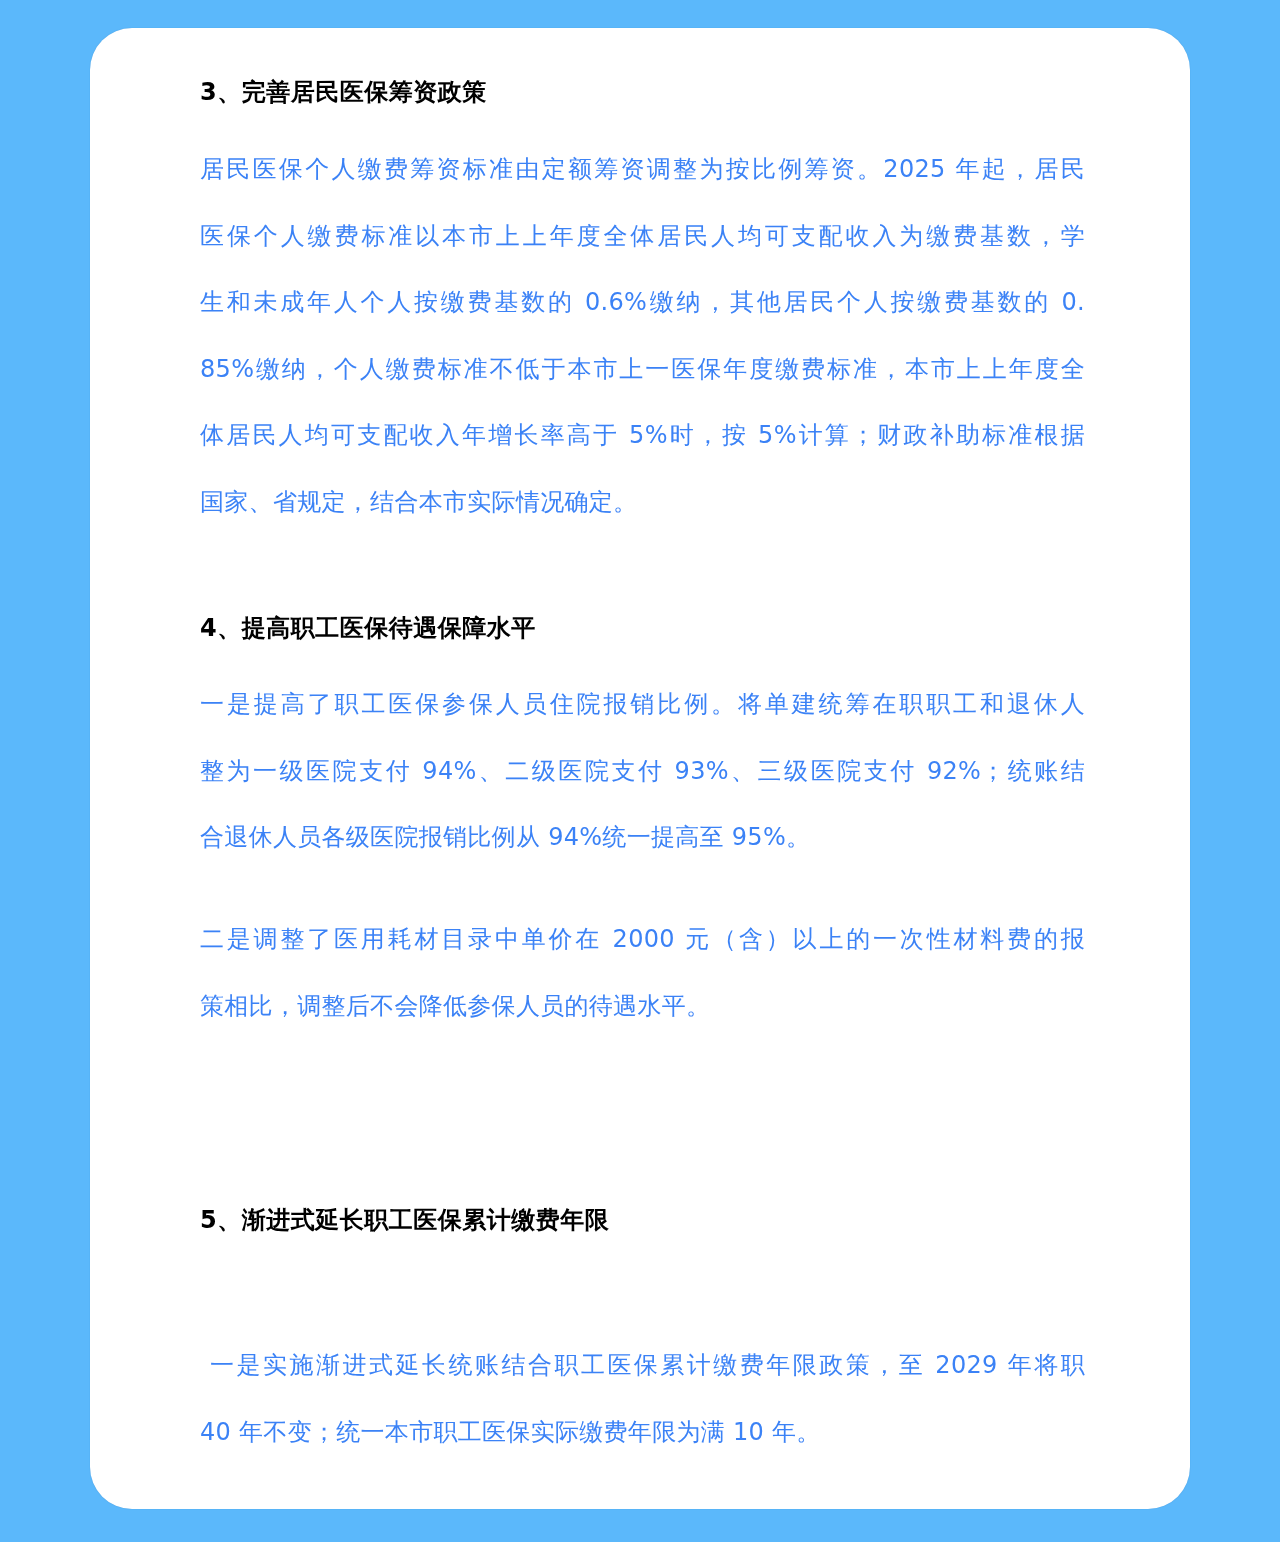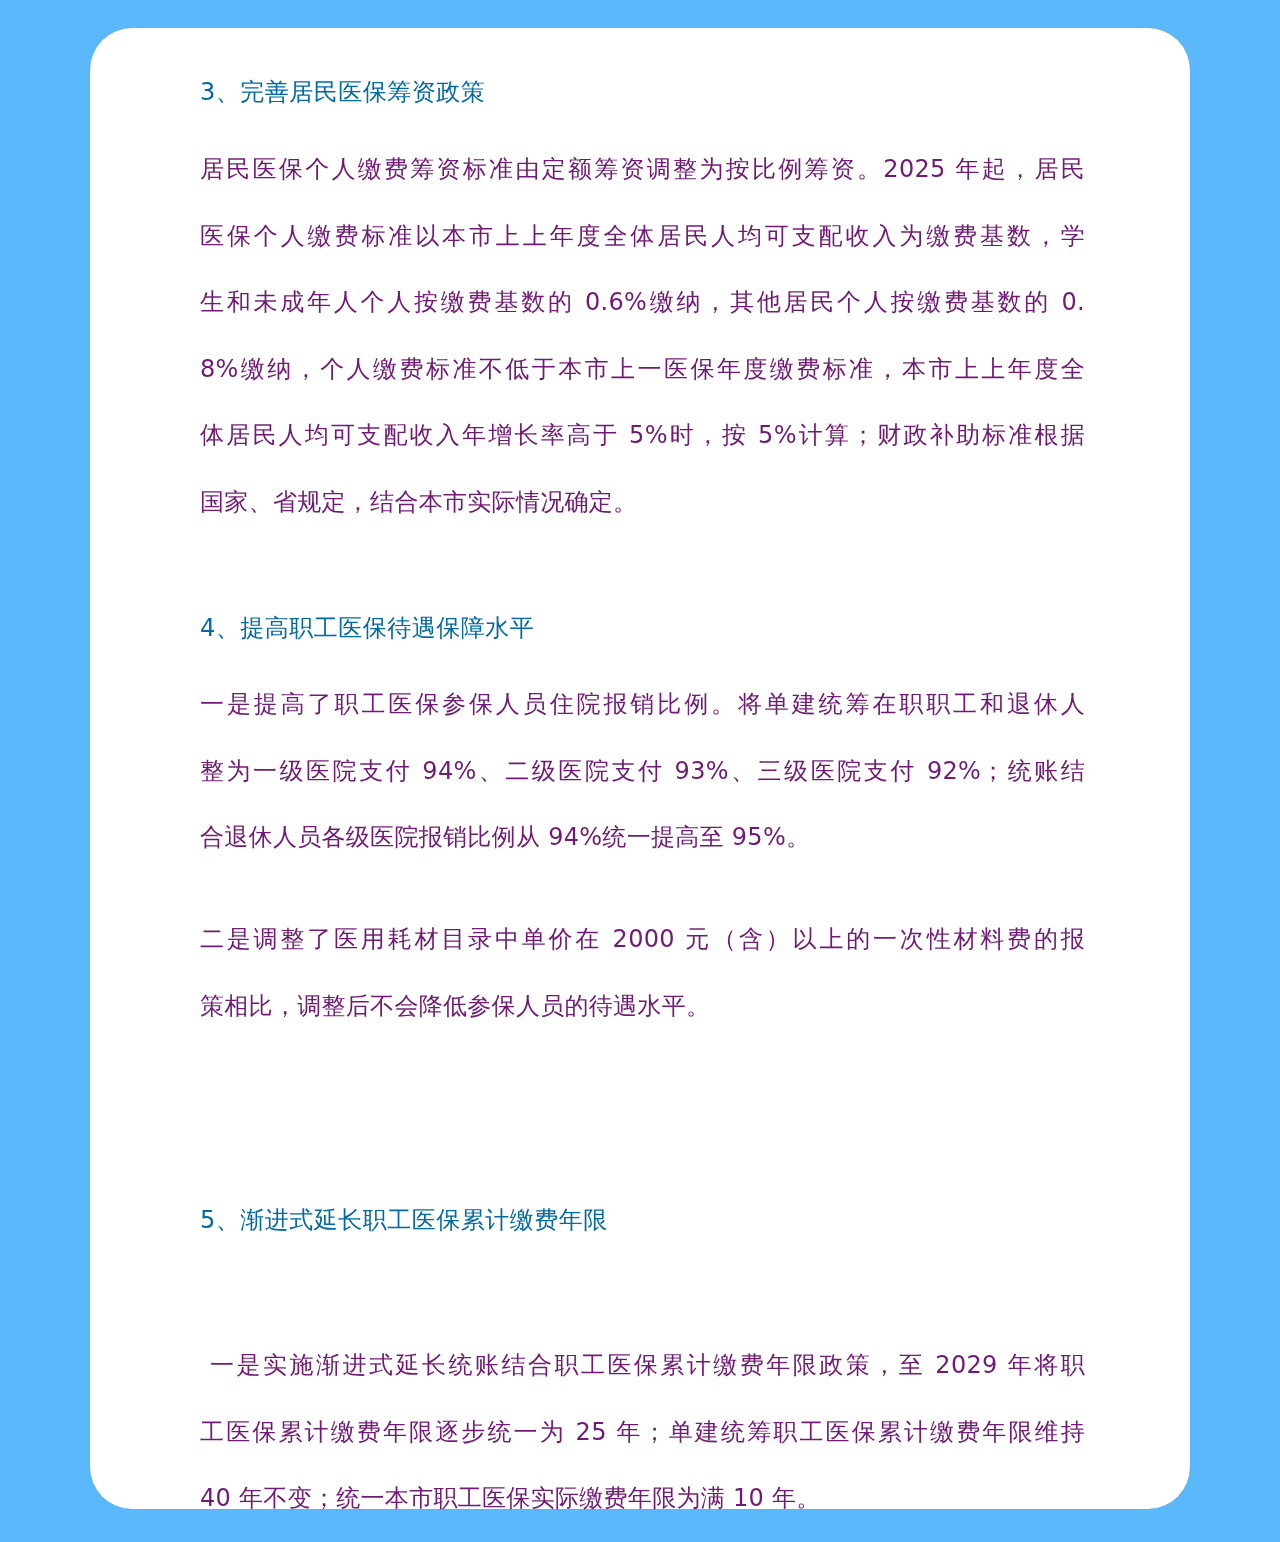--- a/index.html
+++ b/index.html
@@ -27,32 +27,32 @@
     .content {
       position: absolute;
       left: 110px;
       top: 0;
       width: 885px;
     }
     .heading {
       position: absolute;
       left: 0;
       font-size: 24px;
-      font-weight: normal;
-      color: #0369a1;
+      font-weight: bold;
+      color: #000000;
       letter-spacing: 0.5px;
       white-space: nowrap;
     }
     .para {
       position: absolute;
       left: 0;
       width: 885px;
       font-size: 24px;
       line-height: 66.5px;
-      color: #701a75;
+      color: #3b82f6;
       text-align: justify;
       text-align-last: left;
       letter-spacing: 0.3px;
     }
     .para .line {
       display: block;
       white-space: nowrap;
       text-align: justify;
       text-align-last: justify;
     }
@@ -64,37 +64,36 @@
 <body>
 
 <div class="card">
   <div class="content">
 
     <div class="heading" style="top:48px;">3、完善居民医保筹资政策</div>
     <div class="para" style="top:108px;">
       <span class="line">居民医保个人缴费筹资标准由定额筹资调整为按比例筹资。2025 年起，居民</span>
       <span class="line">医保个人缴费标准以本市上上年度全体居民人均可支配收入为缴费基数，学</span>
       <span class="line">生和未成年人个人按缴费基数的 0.6%缴纳，其他居民个人按缴费基数的 0.</span>
-      <span class="line">8%缴纳，个人缴费标准不低于本市上一医保年度缴费标准，本市上上年度全</span>
+      <span class="line">85%缴纳，个人缴费标准不低于本市上一医保年度缴费标准，本市上上年度全</span>
       <span class="line">体居民人均可支配收入年增长率高于 5%时，按 5%计算；财政补助标准根据</span>
       <span class="line last">国家、省规定，结合本市实际情况确定。</span>
     </div>
 
     <div class="heading" style="top:584px;">4、提高职工医保待遇保障水平</div>
     <div class="para" style="top:643px;">
       <span class="line">一是提高了职工医保参保人员住院报销比例。将单建统筹在职职工和退休人</span>
       <span class="line">整为一级医院支付 94%、二级医院支付 93%、三级医院支付 92%；统账结</span>
       <span class="line last">合退休人员各级医院报销比例从 94%统一提高至 95%。</span>
     </div>
     <div class="para" style="top:878px;">
       <span class="line">二是调整了医用耗材目录中单价在 2000 元（含）以上的一次性材料费的报</span>
       <span class="line last">策相比，调整后不会降低参保人员的待遇水平。</span>
     </div>
 
     <div class="heading" style="top:1176px;">5、渐进式延长职工医保累计缴费年限</div>
     <div class="para" style="top:1304px;">
       <span class="line" style="white-space:pre;"> 一是实施渐进式延长统账结合职工医保累计缴费年限政策，至 2029 年将职</span>
-      <span class="line">工医保累计缴费年限逐步统一为 25 年；单建统筹职工医保累计缴费年限维持</span>
       <span class="line last">40 年不变；统一本市职工医保实际缴费年限为满 10 年。</span>
     </div>
 
   </div>
 </div>
 
 </body></html>

